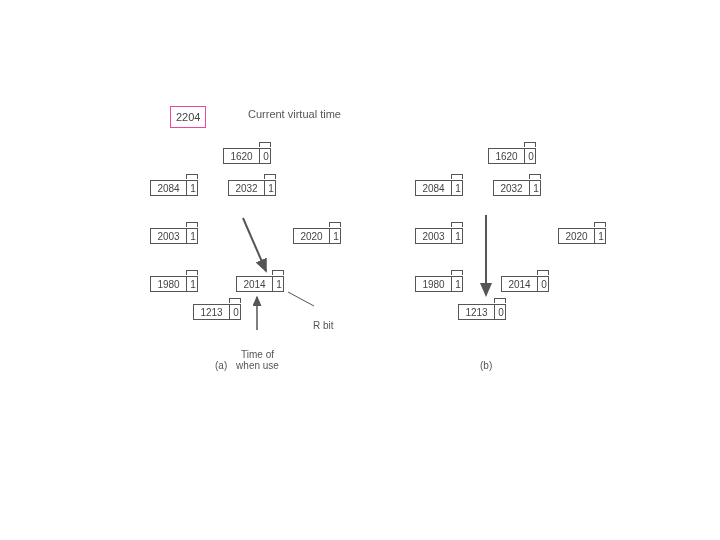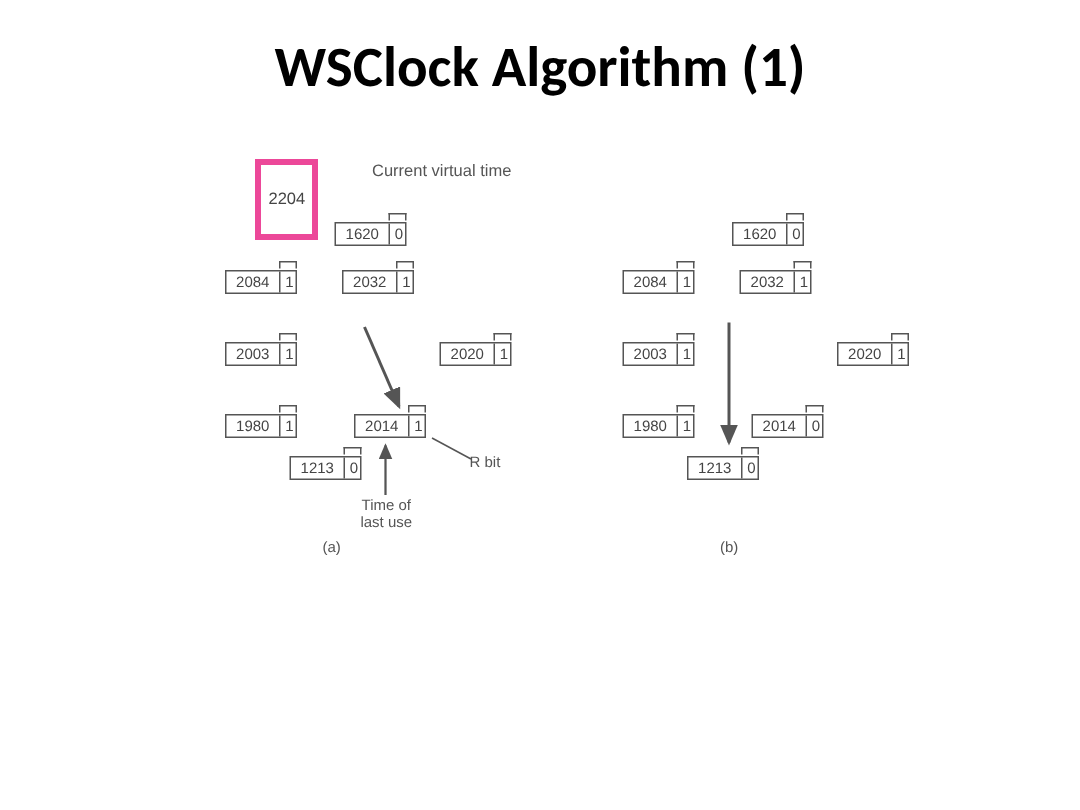--- a/index.html
+++ b/index.html
@@ -1,41 +1,40 @@
 <!DOCTYPE html>
 <html><head>
 <meta charset="utf-8">
 <style>
   * { box-sizing: border-box; margin: 0; padding: 0; }
   html, body { width: 720px; height: 540px; background: #fff; font-family: Calibri, "Segoe UI", Arial, sans-serif; color: #000; }
   .slide { position: relative; width: 720px; height: 540px; }
   .title { position: absolute; top: 22px; left: 0; width: 100%; text-align: center; font-size: 38px; font-family: Calibri, Arial, sans-serif; }
   .figure-area { position: absolute; top: 98px; left: 118px; width: 500px; height: 280px; }
-  .cvt-box { position: absolute; border: 4px solid #ec4899; padding: 17px 5px; font: 11px Arial; color: #444; }
+  .cvt-box { position: absolute; border: 1px solid #ec4899; padding: 4px 5px; font: 11px Arial; color: #444; }
   .cvt-label { position: absolute; font: 11px Arial; color: #555; margin-left: 34px; }
   .page-box { position: absolute; width: 48px; height: 18px; }
   .page-tick { position: absolute; top: -6px; left: 0; width: 48px; height: 6px; }
   .page-tick::before, .page-tick::after { content:""; position:absolute; top:0; width:1px; height:5px; background:#555; }
   .page-tick::before { left: 36px; }
   .page-tick::after { left: 47px; }
   .page-tick .hline { position:absolute; top:0; left:36px; width:12px; height:1px; background:#555; }
   .page-main { position:absolute; top:0; left:0; width:48px; height:16px; border:1px solid #555; font:10px Arial; color:#444; display:flex; }
   .page-main .v { border-right:1px solid #555; flex: 0 0 36px; display:flex; align-items:center; justify-content:center; }
   .page-main .r { flex: 0 0 12px; display:flex; align-items:center; justify-content:center; }
-  .sublabel { position:absolute; font:10px Arial; color:#555; text-align:center; }
+  .sublabel { position:absolute; font:10px Arial; color:#555; text-align:center;margin-top:17px; }
   .footnote-a, .footnote-b { position:absolute; font:10px Arial; color:#555; }
   svg.arrow { position:absolute; overflow:visible; }
   .caption { position: absolute; top: 400px; left: 70px; width: 580px; text-align: center; font-size: 22px; line-height: 1.25; font-family: Calibri, Arial, sans-serif; }
   .footer { position: absolute; bottom: 18px; left: 0; width: 100%; text-align: center; font: 10px Calibri, Arial, sans-serif; color: #888; }
 </style>
 </head>
 <body>
 <div class="slide">
 
-<h1 class="title">WSClock Algorithm (1)</h1>
 
 <div class="figure-area">
 
   <div class="cvt-box" style="left:52px; top:8px;">
     <span>2204</span>
   </div>
   <div class="cvt-label" style="left:96px; top:10px;">Current virtual time</div>
 
   <div class="page-box" style="left:105px; top:50px;">
     <div class="page-tick">
@@ -130,21 +129,21 @@
 
   <svg class="arrow" style="left:132px; top:196px; width:14px; height:38px;">
     <defs>
           <marker id="ah2" markerWidth="8" markerHeight="8" refX="6" refY="3" orient="auto">
             <path d="M0,0 L7,3 L0,6 Z" fill="#555"></path>
           </marker>
         </defs>
     <line x1="7" y1="36" x2="7" y2="3" stroke="#555" stroke-width="1.5" marker-end="url(#ah2)"></line>
   </svg>
   <span class="sublabel" style="left:112px; top:234px; width:55px; white-space:pre-line;">Time of
-last use</span>
+when use</span>
 
   <span class="footnote-a" style="left:97px; top:262px;">(a)</span>
 
   <div class="page-box" style="left:370px; top:50px;">
     <div class="page-tick">
           <span class="hline"></span>
         </div>
     <div class="page-main">
       <span class="v">1620</span>
       <span class="r">0</span>

